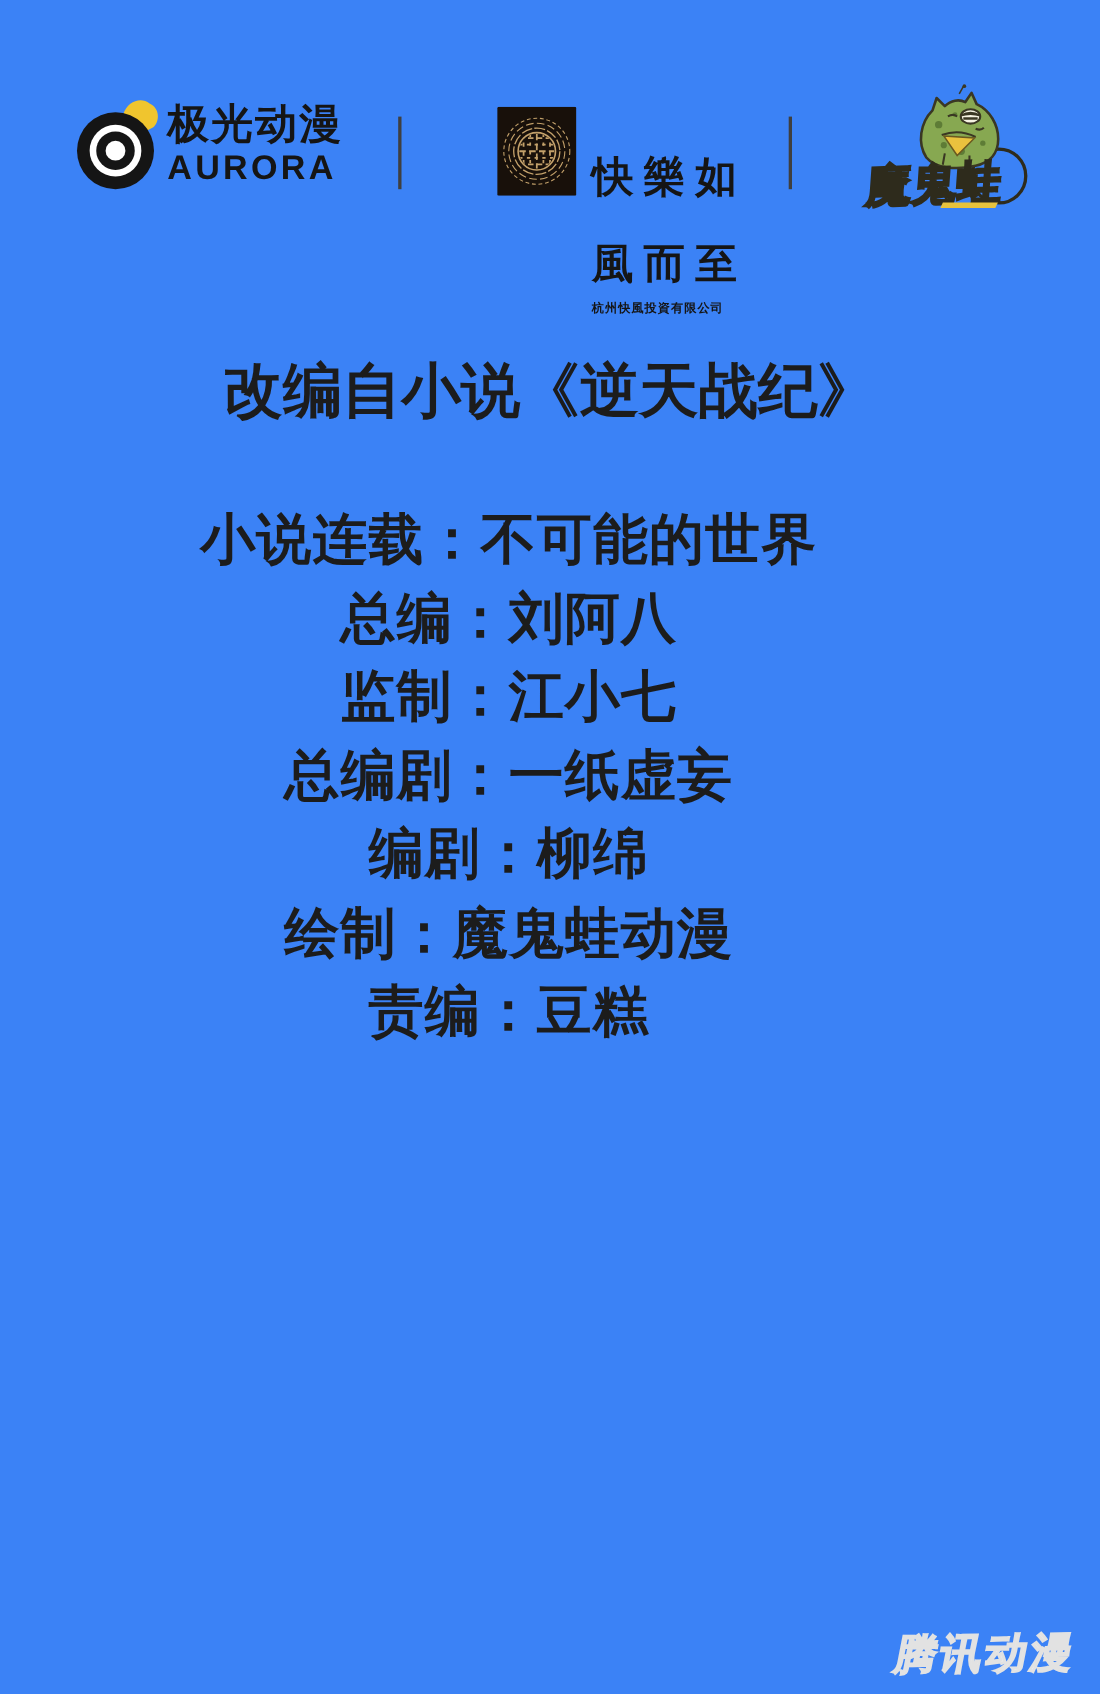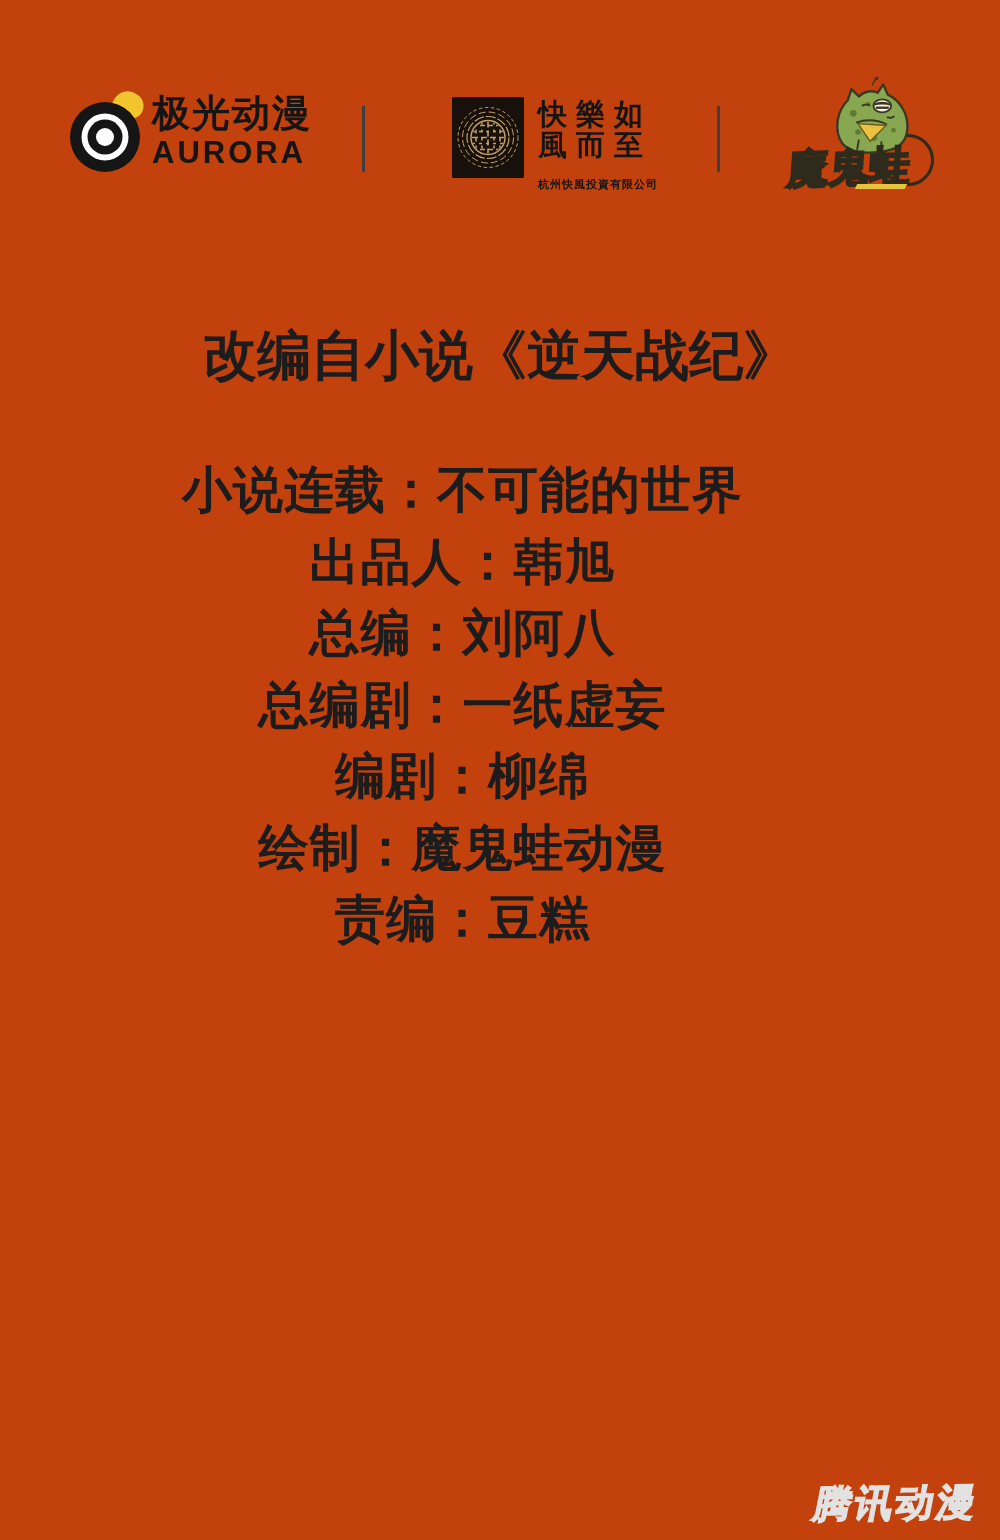--- a/index.html
+++ b/index.html
@@ -1,32 +1,32 @@
 <!DOCTYPE html>
 <html><head>
 <meta charset="utf-8">
 <style>
   * { margin:0; padding:0; box-sizing:border-box; }
   html,body { background:#ffffff; }
   .page {
-    position:relative; width:1000px; height:1540px; background:#c2410c;
+    position:relative; width:1000px; height:1540px; background:#3b82f6;
     overflow:hidden; font-family:"Liberation Sans", sans-serif; color:#1c1c1c;
   }
   
   .logo-row { position:absolute; left:0; top:0; width:1000px; height:220px; }
   .aurora-icon { position:absolute; left:66px; top:86px; width:84px; height:92px; }
   .aurora-text { position:absolute; left:152px; top:94px; line-height:1; }
   .aurora-cn { font-size:38px; font-weight:900; letter-spacing:2px; color:#151515; }
   .aurora-en { font-size:31px; font-weight:900; letter-spacing:3px; color:#151515; margin-top:5px; }
   .vdivider { position:absolute; width:3px; height:66px; top:106px; }
   .divider-1 { left:362px; }
   .divider-2 { left:717px; }
   .seal-icon { position:absolute; left:452px; top:97px; width:72px; height:81px; }
   .kuaifeng-text { position:absolute; left:538px; top:99px; font-family:"Liberation Serif", serif; color:#151515; }
-  .kuaifeng-motto { font-size:29px; line-height:31px; letter-spacing:9px; font-weight:600; white-space:nowrap; }
+  .kuaifeng-motto { font-size:38px; line-height:31px; letter-spacing:9px; font-weight:600; white-space:nowrap;margin-top:48px; }
   .kuaifeng-company { margin-top:16px; font-size:11px; letter-spacing:1px; font-weight:600; white-space:nowrap; }
   .frog-logo { position:absolute; left:786px; top:72px; width:160px; height:125px; }
   .frog-svg { position:absolute; left:32px; top:4px; width:108px; height:84px; }
   .frog-badge-circle { position:absolute; left:96px; top:62px; width:52px; height:52px;
     border:3.5px solid #2e2b1c; border-radius:50%; background:transparent; }
   .frog-name {
     position:absolute; left:2px; top:68px; font-size:40px; font-weight:900;
     letter-spacing:1px; color:#ffffff; -webkit-text-stroke:2.5px #2e2b1c;
     transform:skewX(-6deg) rotate(-2deg); white-space:nowrap;
   }
@@ -138,22 +138,22 @@
       </svg>
       <div class="frog-name">魔鬼蛙</div>
       <div class="frog-underline" style="background: rgb(231, 194, 60);"></div>
     </div>
   </div>
 
   <div class="adapt-title">改编自小说《逆天战纪》</div>
 
   <div class="credits">
       <div class="credit-row"><span>小说连载</span><span>：</span><span>不可能的世界</span></div>
-      <div class="credit-row"><span>出品人</span><span>：</span><span>韩旭</span></div>
       <div class="credit-row"><span>总编</span><span>：</span><span>刘阿八</span></div>
+      <div class="credit-row"><span>监制</span><span>：</span><span>江小七</span></div>
       <div class="credit-row"><span>总编剧</span><span>：</span><span>一纸虚妄</span></div>
       <div class="credit-row"><span>编剧</span><span>：</span><span>柳绵</span></div>
       <div class="credit-row"><span>绘制</span><span>：</span><span>魔鬼蛙动漫</span></div>
       <div class="credit-row"><span>责编</span><span>：</span><span>豆糕</span></div>
     </div>
 
   <div class="watermark" style="color: rgb(243, 243, 243);">腾讯动漫</div>
 
 </div>
 

